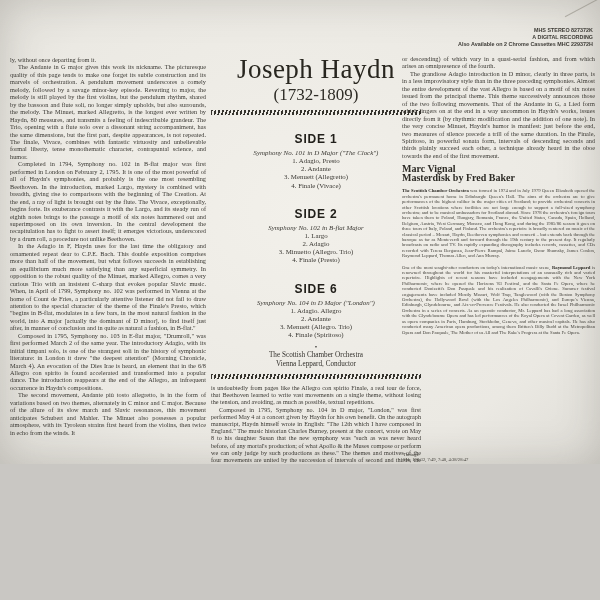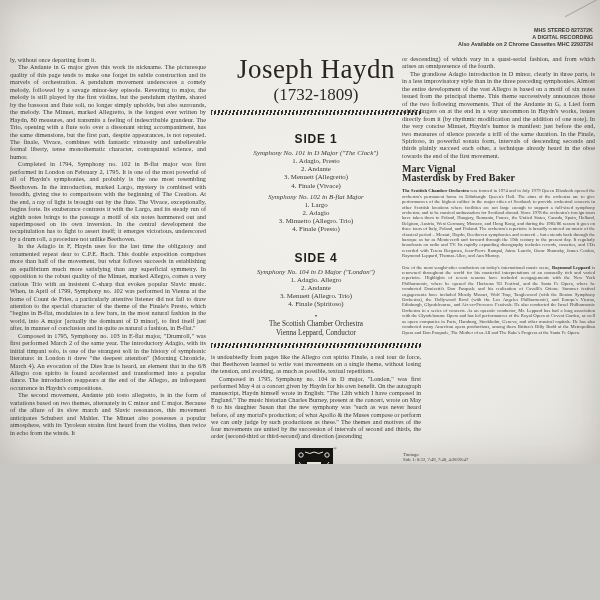--- a/index.html
+++ b/index.html
@@ -74,30 +74,31 @@
     <div>
       <div class="side-heading">SIDE 1</div>
       <div class="work">Symphony No. 101 in D Major ("The Clock")</div>
       <div class="movement">1. Adagio, Presto</div>
       <div class="movement">2. Andante</div>
       <div class="movement">3. Menuett (Allegretto)</div>
       <div class="movement">4. Finale (Vivace)</div>
     </div>
 
     <div>
+      <div class="side-heading">SIDE 2</div>
       <div class="work">Symphony No. 102 in B-flat Major</div>
       <div class="movement">1. Largo</div>
       <div class="movement">2. Adagio</div>
       <div class="movement">3. Minuetto (Allegro. Trio)</div>
       <div class="movement">4. Finale (Presto)</div>
     </div>
 
 
     <div>
-      <div class="side-heading">SIDE 4</div>
+      <div class="side-heading">SIDE 6</div>
       <div class="work">Symphony No. 104 in D Major ("London")</div>
       <div class="movement">1. Adagio. Allegro</div>
       <div class="movement">2. Andante</div>
       <div class="movement">3. Menuett (Allegro. Trio)</div>
       <div class="movement">4. Finale (Spiritoso)</div>
     </div>
 
     <div class="bullet">•</div>
     <div class="perf">The Scottish Chamber Orchestra</div>
     <div class="perf">Vienna Leppard, Conductor</div>

